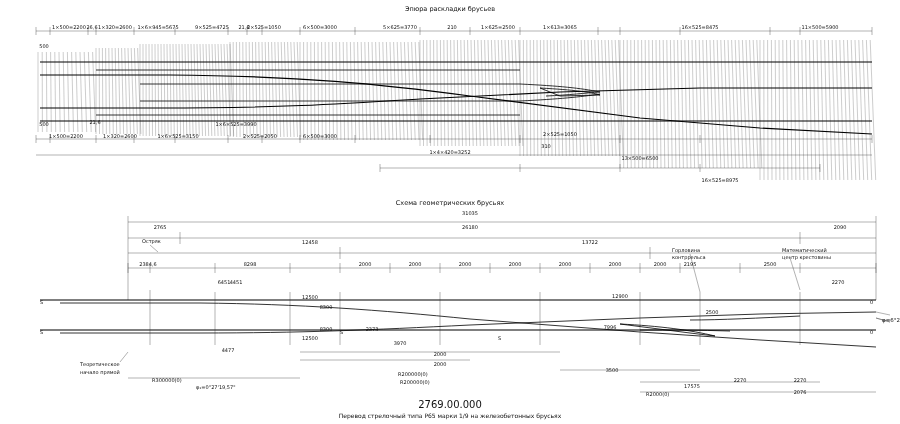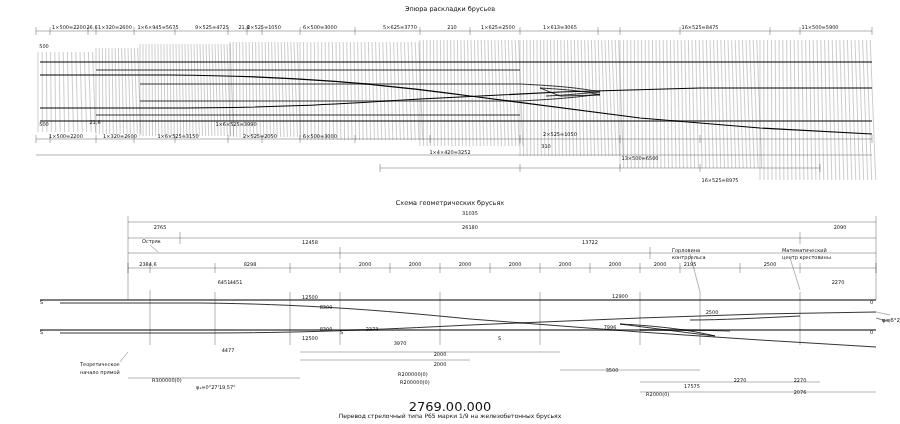--- a/index.html
+++ b/index.html
@@ -1,21 +1,21 @@
 <!DOCTYPE html>
 <html><head>
 <meta charset="utf-8">
 <style>
   html,body{margin:0;padding:0;background:#ffffff;}
   body{width:900px;height:424px;overflow:hidden;font-family:"DejaVu Sans",sans-serif;color:#000;}
   #sheet{position:relative;width:774px;height:424px;}
   .t{position:absolute;white-space:nowrap;font-size:5px;line-height:1;color:#111;}
   .t.c{transform:translateX(-50%);}
   .title{font-size:6.5px;}
-  .big{font-size:13px;}
+  .big{font-size:10px;}
   svg{position:absolute;left:0;top:0;width:900px;height:424px;}
   .ln{stroke:#000;fill:none;}
   .thin{stroke-width:.4;}
   .hair{stroke-width:.3;stroke:#333;}
   .rail{stroke-width:1.1;}
   .rail2{stroke-width:.8;}
   .dim{stroke-width:.35;stroke:#222;}
   .tick{stroke-width:.35;stroke:#222;}
 </style>
 </head>

